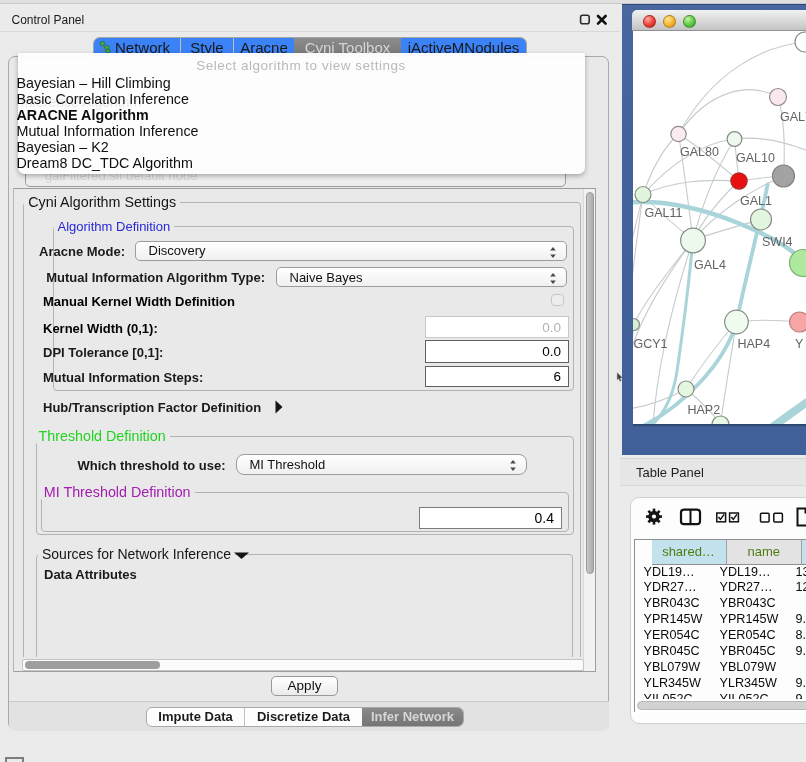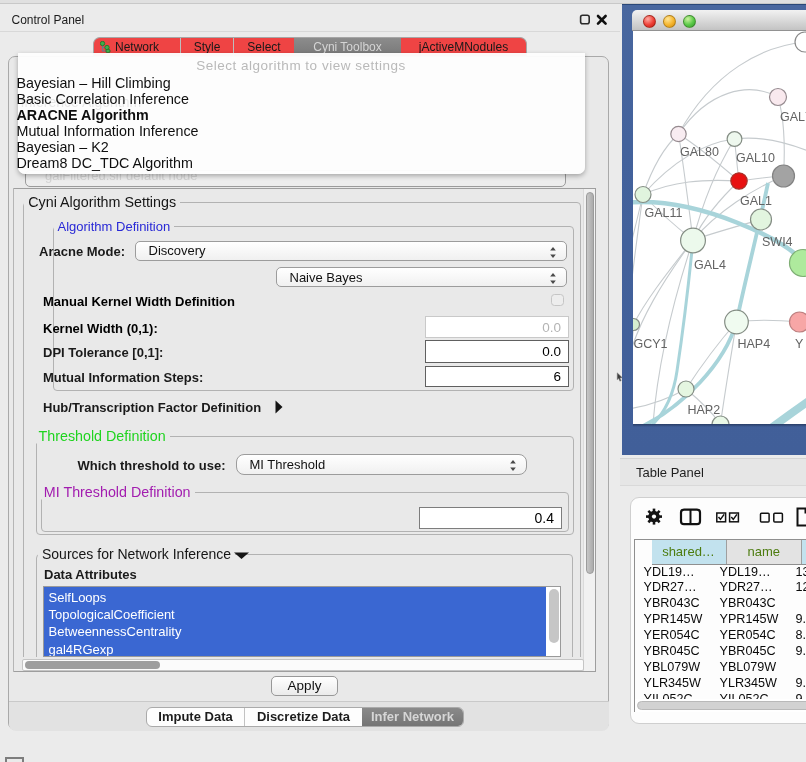--- a/index.html
+++ b/index.html
@@ -37,20 +37,21 @@
 
   <div class="lbl abs" style="right:458px;top:55px;font-size:13px;">Aracne Mode:</div>
   <div class="combo" style="left:122px;top:51.5px;width:432px;height:20px;">
       <div class="ct">Discovery</div>
     <svg style="position:absolute;right:9px;top:4px;" width="8" height="13" viewBox="0 0 8 13">
         <path d="M4 1 L6.8 4.6 L1.2 4.6 Z" fill="#4a4a4a"></path>
         <path d="M4 12 L6.8 8.4 L1.2 8.4 Z" fill="#4a4a4a"></path>
       </svg>
   </div>
 
+  <div class="lbl abs" style="right:318px;top:81px;font-size:13px;">Mutual Information Algorithm Type:</div>
   <div class="combo" style="left:263px;top:78px;width:291px;height:20px;">
       <div class="ct">Naive Bayes</div>
     <svg style="position:absolute;right:9px;top:4px;" width="8" height="13" viewBox="0 0 8 13">
         <path d="M4 1 L6.8 4.6 L1.2 4.6 Z" fill="#4a4a4a"></path>
         <path d="M4 12 L6.8 8.4 L1.2 8.4 Z" fill="#4a4a4a"></path>
       </svg>
   </div>
 
   <div class="glbl abs" style="left:30px;top:104.5px;">Manual Kernel Width Definition</div>
   <div class="abs" style="left:538px;top:105px;width:13px;height:11.5px;border:1px solid #c5c5c5;border-radius:3.5px;background:#ededed;box-sizing:border-box;"></div>
@@ -87,25 +88,20 @@
   <div class="field" style="left:406px;top:317.5px;width:143px;height:22px;border:1px solid #7d7d7d;color:#000;font-size:14px;">0.4</div>
 
   <div class="gbox" style="left:23px;top:364.5px;width:536.5px;height:300px;"></div>
   <div class="gcap" style="left:25px;top:364.5px;color:#161616;font-size:14px;">Sources for Network Inference</div>
   <svg class="abs" style="left:220.5px;top:362.5px;" width="15" height="7" viewBox="0 0 15 7">
       <path d="M0 0.5 L15 0.5 L7.5 7 Z" fill="#151515"></path>
     </svg>
 
   <div class="lbl abs" style="left:31px;top:378px;font-size:13px;">Data Attributes</div>
 
-  <div class="abs" style="left:30px;top:397px;width:518px;height:71px;background:#fff;border:1px solid #9a9a9a;box-sizing:border-box;overflow:hidden;">
-    <div style="position:absolute;left:0;top:0;width:502px;height:71px;background:#3a67d2;"></div>
-    <div style="position:absolute;left:4.5px;top:1.5px;color:#fff;font-size:13px;line-height:17.45px;">SelfLoops<br>TopologicalCoefficient<br>BetweennessCentrality<br>gal4RGexp</div>
-    <div style="position:absolute;left:505px;top:2px;width:10px;height:54px;background:#c6c6c6;border-radius:5px;"></div>
-  </div>
 </div>
 
 <div class="abs" style="left:13px;top:188px;width:583px;height:1px;background:#9e9e9e;"></div>
 <div class="abs" style="left:13px;top:671px;width:583px;height:1px;background:#9e9e9e;"></div>
 <div class="abs" style="left:13px;top:188px;width:1px;height:484px;background:#b5b5b5;"></div>
 <div class="abs" style="left:595px;top:188px;width:1px;height:484px;background:#9e9e9e;"></div>
 
 <div class="abs" style="left:583px;top:189px;width:12px;height:482px;background:#f1f1f1;border-left:1px solid #dadada;box-sizing:border-box;"></div>
 <div class="abs" style="left:585.5px;top:192px;width:8px;height:382px;background:linear-gradient(90deg,#c6c6c6,#acacac);border:1px solid #9b9b9b;border-radius:4.5px;box-sizing:border-box;"></div>
 
@@ -114,31 +110,31 @@
 
 <div class="abs" style="left:271px;top:675.5px;width:67px;height:20px;background:linear-gradient(180deg,#ffffff,#ebebeb);border:1px solid #989898;border-radius:5px;box-sizing:border-box;display:flex;align-items:center;justify-content:center;font-size:13.5px;color:#111;">Apply</div>
 
 <div class="abs" style="left:9px;top:700.5px;width:600px;height:29.5px;background:#e2e2e2;border-top:1px solid #c9c9c9;border-radius:0 0 7px 7px;"></div>
 <div class="abs" style="left:146px;top:706.5px;width:318px;height:20px;background:#fdfdfd;border:1px solid #aaaaaa;border-radius:6px;box-sizing:border-box;display:flex;font-size:13px;font-weight:bold;color:#1c1c1c;">
   <div style="width:97px;display:flex;align-items:center;justify-content:center;border-right:1px solid #c2c2c2;">Impute Data</div>
   <div style="width:117px;display:flex;align-items:center;justify-content:center;">Discretize Data</div>
   <div style="flex:1;display:flex;align-items:center;justify-content:center;background:linear-gradient(180deg,#8a8a8a,#757575);border-radius:0 5px 5px 0;color:#d6d6d6;font-weight:bold;">Infer Network</div>
 </div>
 
-<div class="abs" style="left:93px;top:37px;width:434px;height:20px;background:#ef4444;border:1px solid #a6a6a6;border-bottom:1px solid #b0b0b0;border-radius:7px 7px 0 0;box-sizing:border-box;display:flex;font-size:12px;color:#191919;z-index:30;">
+<div class="abs" style="left:93px;top:37px;width:434px;height:20px;background:#3b82f6;border:1px solid #a6a6a6;border-bottom:1px solid #b0b0b0;border-radius:7px 7px 0 0;box-sizing:border-box;display:flex;font-size:15px;color:#191919;z-index:30;">
   <div style="width:87px;display:flex;align-items:center;justify-content:flex-start;padding-left:6px;box-sizing:border-box;border-right:1px solid #bdbdbd;">
     <svg width="11" height="12" viewBox="0 0 11 12" style="margin-right:4px;">
         <path d="M2.5 3 L2.5 10 L8 10 M2.5 6.5 L6.5 6.5" stroke="#6b7b8d" stroke-width="1.2" fill="none"></path>
         <circle cx="2.5" cy="2.5" r="2.2" fill="#3fae49" stroke="#1e7028" stroke-width="0.8"></circle>
         <circle cx="7" cy="6.5" r="2.2" fill="#3fae49" stroke="#1e7028" stroke-width="0.8"></circle>
         <ellipse cx="8" cy="10" rx="2.2" ry="1.8" fill="#3fae49" stroke="#1e7028" stroke-width="0.8"></ellipse>
       </svg>
     Network</div>
   <div style="width:52px;display:flex;align-items:center;justify-content:center;border-right:1px solid #bdbdbd;">Style</div>
-  <div style="width:60px;display:flex;align-items:center;justify-content:center;">Select</div>
+  <div style="width:60px;display:flex;align-items:center;justify-content:center;">Aracne</div>
   <div style="width:107px;display:flex;align-items:center;justify-content:center;background:linear-gradient(180deg,#8c8c8c,#787878);color:#d5d5d5;">Cyni Toolbox</div>
   <div style="flex:1;display:flex;align-items:center;justify-content:center;">jActiveMNodules</div>
 </div>
 
 <div class="abs" style="left:25px;top:170px;width:541px;height:17px;border:1px solid #9b9b9b;border-radius:5px;background:#ededed;box-sizing:border-box;"></div>
 <div class="abs" style="left:45px;top:167.5px;font-size:13px;color:#d2d2d2;">galFiltered.sif default node</div>
 
 <div class="abs" style="left:17.5px;top:53px;width:567px;height:121px;background:rgba(253,253,253,0.97);border-radius:0 0 7px 7px;box-shadow:0 2px 5px rgba(0,0,0,0.30);z-index:40;">
   <div style="position:absolute;left:0;top:4.5px;width:100%;text-align:center;font-size:13.5px;letter-spacing:0.5px;color:#b9b9b9;">Select algorithm to view settings</div>
   <div style="position:absolute;left:3px;top:41px;font-size:14px;color:rgba(120,120,120,0.16);">Inference Algorithm</div>

